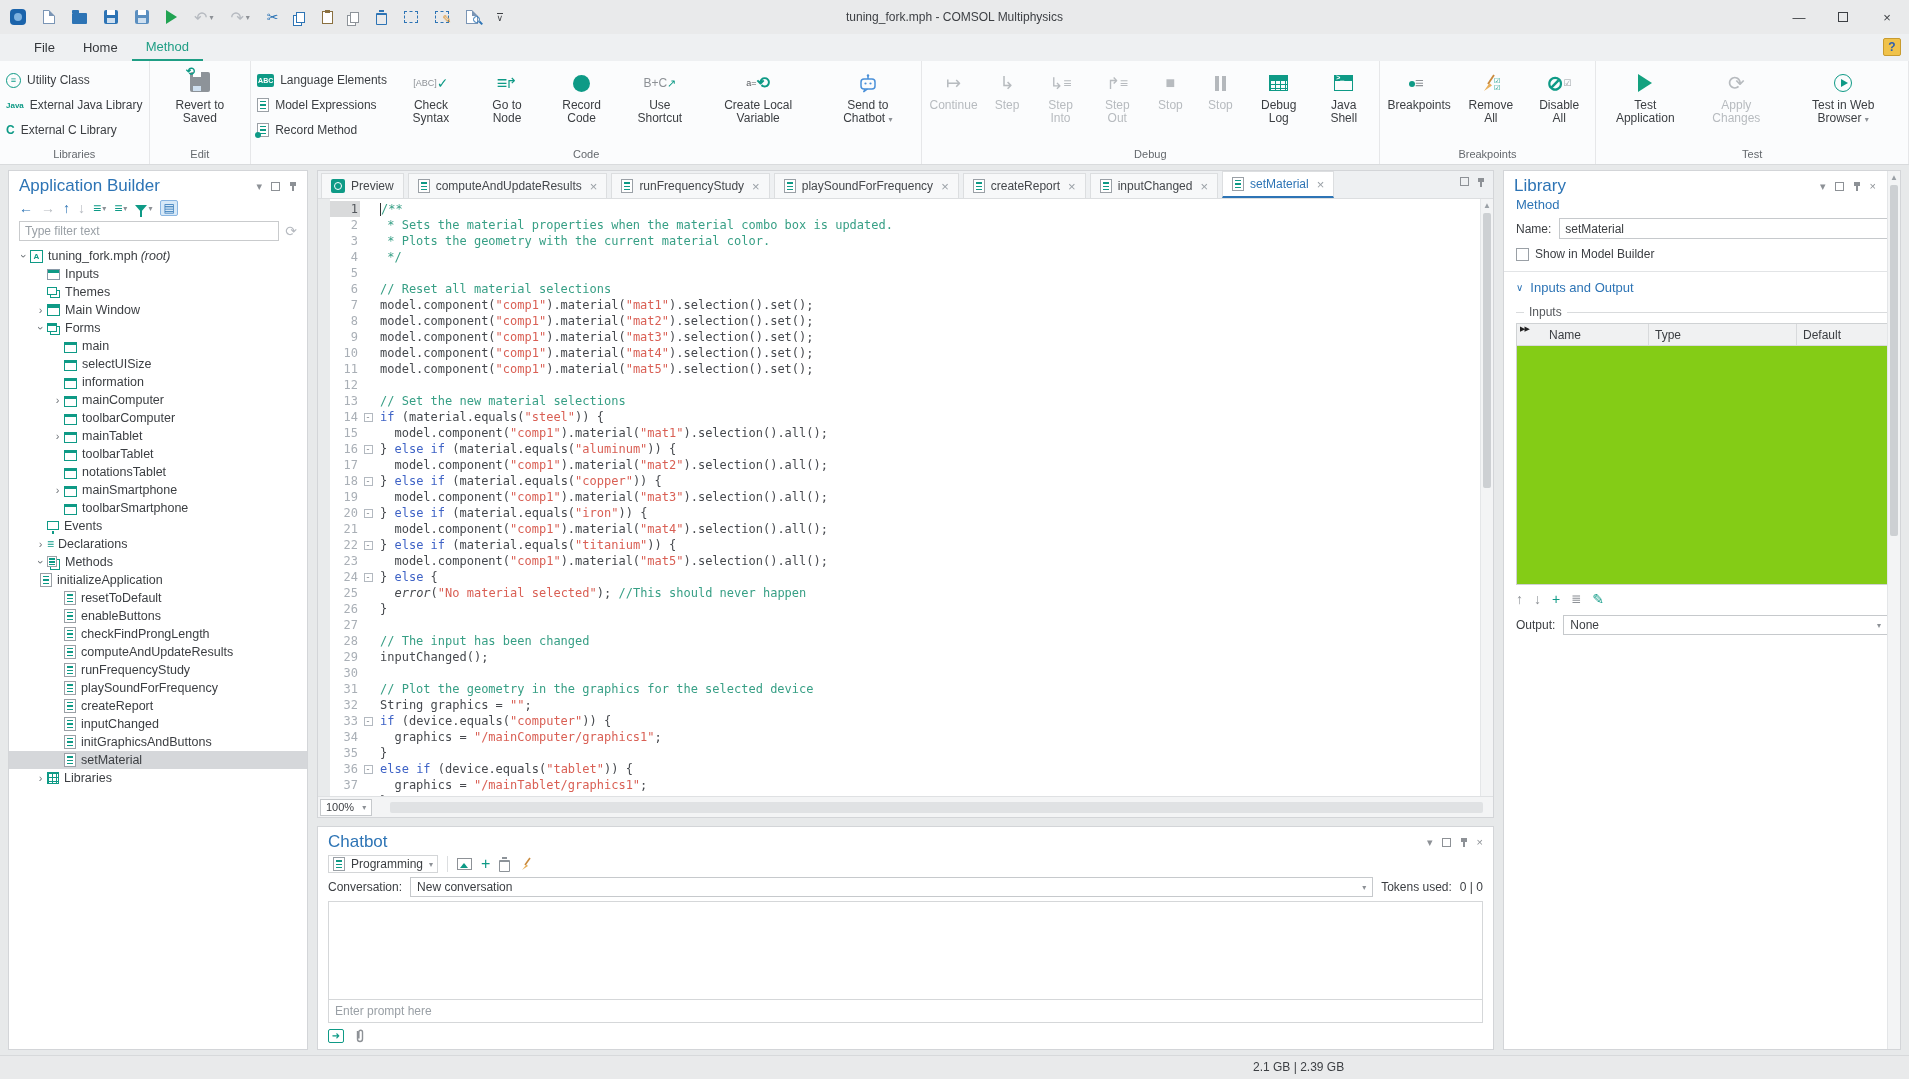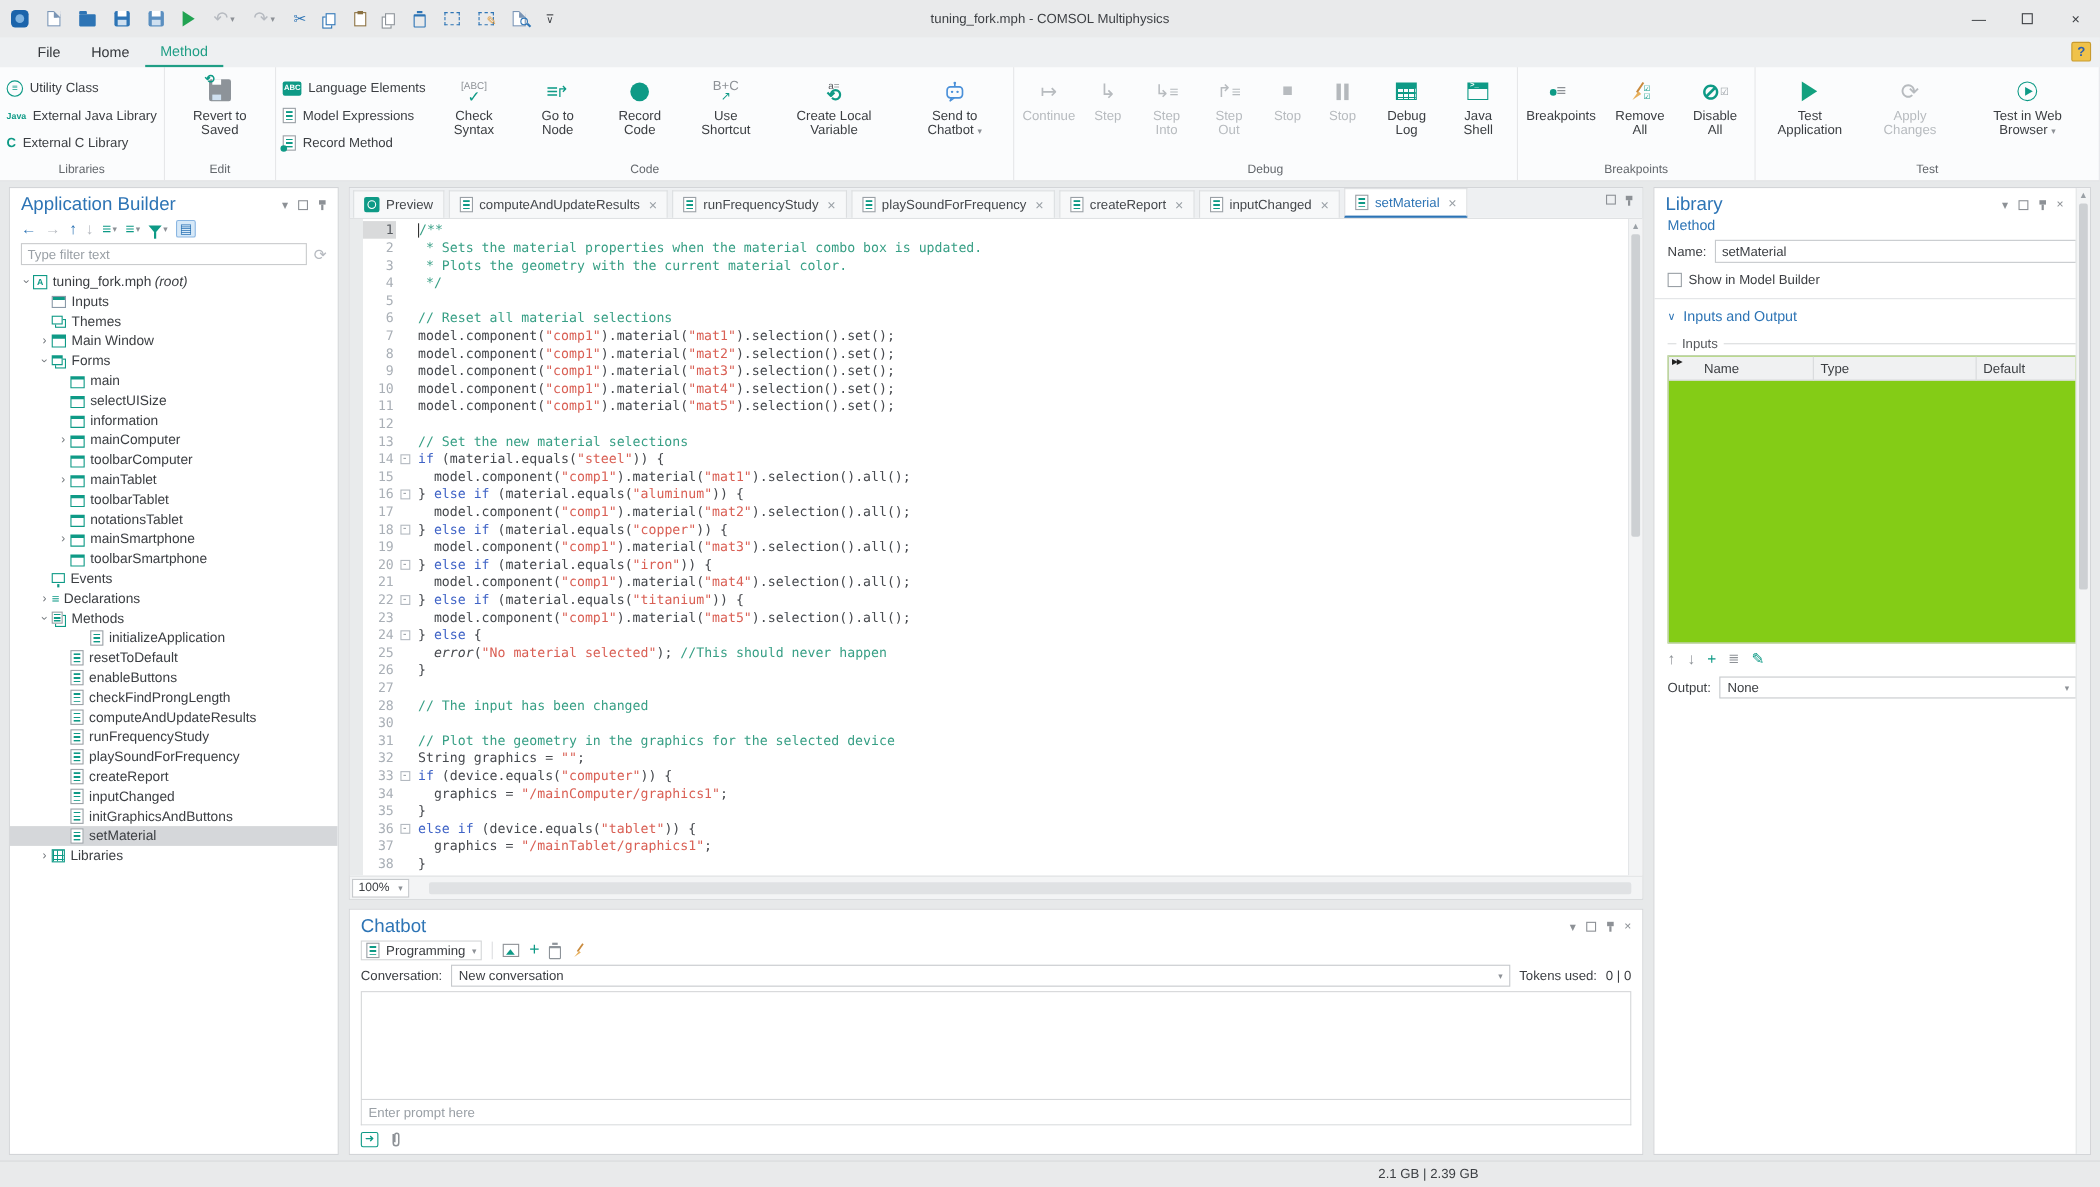--- a/index.html
+++ b/index.html
@@ -149,21 +149,21 @@
 .dashic{width:14px;height:12px;border:1px dashed #2d74b5;position:relative}
 .penov{position:absolute;right:-4px;bottom:-4px;color:#e09b3d;font-size:11px}
 .morechev{display:inline-block;border-top:1.5px solid #3c3f43;padding-top:1px;font-size:9px;color:#3c3f43;line-height:6px}
 .circle-lines{width:15px;height:15px;border:1.5px solid #0e9a86;border-radius:50%;color:#0e9a86;font-size:9px;line-height:12px;text-align:center}
 .javaw{color:#0e9a86;font-weight:bold;font-size:8px}
 .cw{color:#0e9a86;font-weight:bold;font-size:12px}
 .abcbox{width:17px;height:13px;background:#0e9a86;color:#fff;font-size:7px;font-weight:bold;text-align:center;line-height:13px;border-radius:2px}
 .mdoc{width:12px;height:14px;background:#fff;border:1px solid #9aa0a6;position:relative}
 .mdoc::before{content:"";position:absolute;left:2px;top:2px;right:2px;height:8px;background:repeating-linear-gradient(#0e9a86 0 1.5px,transparent 1.5px 3.5px)}
 .mdoc.dot::after{content:"";position:absolute;left:-3px;bottom:-2px;width:6px;height:6px;border-radius:50%;background:#0e9a86}
-.stack2{display:flex;flex-direction:column;align-items:center;line-height:10px}
+.stack2{display:flex;flex-direction:row;align-items:center;line-height:10px}
 .abcgray{color:#8d9196;font-size:9px}
 .bpc{color:#8d9196;font-size:13px;letter-spacing:-1px}
 .dotic{width:17px;height:17px;border-radius:50%;background:#0e9a86}
 .shellic{width:19px;height:16px;border:1.5px solid #0e9a86;border-top:6px solid #0e9a86;position:relative}
 .shellic::after{content:">_";position:absolute;left:1px;top:-6px;color:#fff;font-size:7px;font-weight:bold;line-height:6px}
 .tableic{width:19px;height:16px;border:1.5px solid #0e9a86;border-top:5px solid #0e9a86;background:repeating-linear-gradient(90deg,#0e9a86 0 1px,transparent 1px 5px),repeating-linear-gradient(#0e9a86 0 1px,transparent 1px 4px)}
 .bpic{position:relative;width:20px;height:16px}
 .bpic::before{content:"≡";position:absolute;left:6px;top:-1px;color:#8d9196;font-size:15px}
 .bpic::after{content:"";position:absolute;left:0;top:6px;width:6px;height:6px;border-radius:50%;background:#0e9a86}
 .circplay{width:18px;height:18px;border:1.5px solid #0e9a86;border-radius:50%;display:flex;align-items:center;justify-content:center}
@@ -730,21 +730,21 @@
           </span>
           <span class="tlabel">Declarations</span>
         </div>
         <div class="trow" style="padding-left:25px">
           <span class="exp open">›</span>
           <span class="ic">
             <span class="t-methods"></span>
           </span>
           <span class="tlabel">Methods</span>
         </div>
-        <div class="trow" style="padding-left:60px">
+        <div class="trow" style="padding-left:18px">
           <span class="exp"></span>
           <span class="ic">
             <span class="mdoc"></span>
           </span>
           <span class="tlabel">initializeApplication</span>
         </div>
         <div class="trow" style="padding-left:42px">
           <span class="exp"></span>
           <span class="ic">
             <span class="mdoc"></span>
@@ -1027,20 +1027,25 @@
             </div>
             <div class="crow">
               <span class="lnum">27</span>
               <span class="lfold"></span>
               <span class="ltext"></span>
             </div>
             <div class="crow">
               <span class="lnum">28</span>
               <span class="lfold"></span>
               <span class="ltext"><span class="c">// The input has been changed</span></span>
+            </div>
+            <div class="crow">
+              <span class="lnum">29</span>
+              <span class="lfold"></span>
+              <span class="ltext"><span class="p">inputChanged();</span></span>
             </div>
             <div class="crow">
               <span class="lnum">30</span>
               <span class="lfold"></span>
               <span class="ltext"></span>
             </div>
             <div class="crow">
               <span class="lnum">31</span>
               <span class="lfold"></span>
               <span class="ltext"><span class="c">// Plot the geometry in the graphics for the selected device</span></span>

